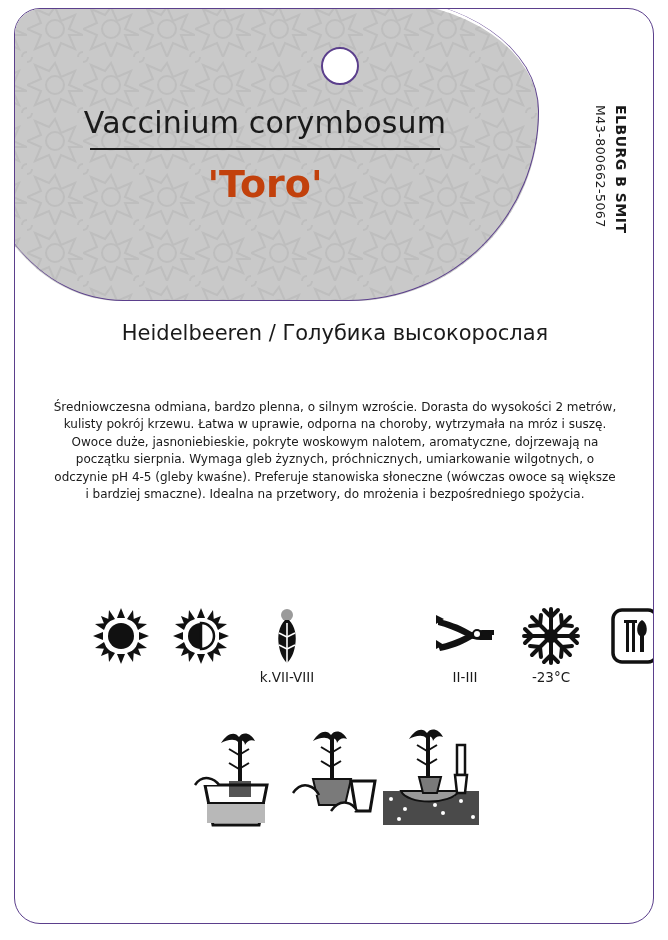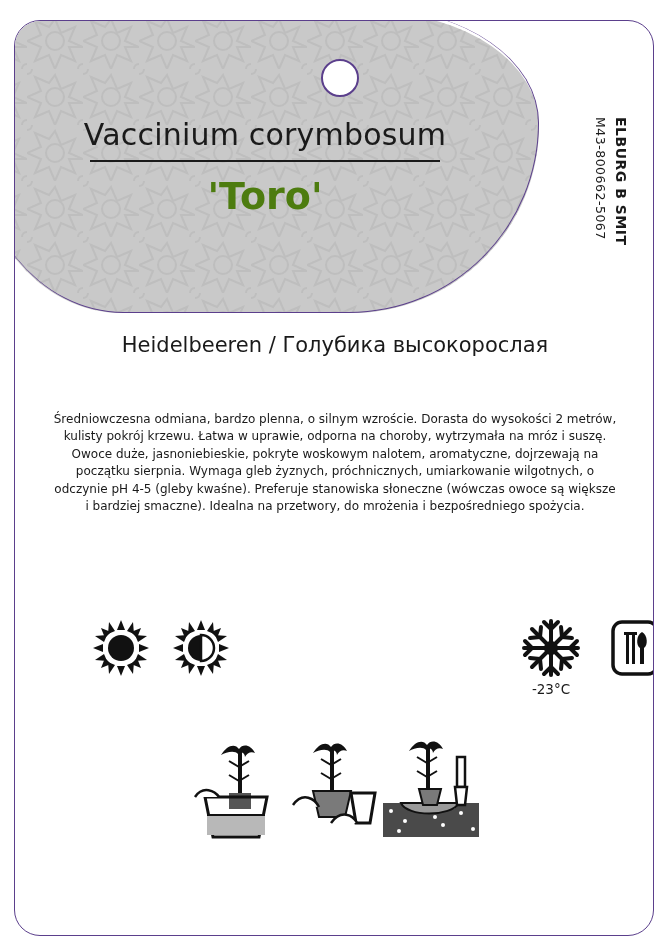--- a/index.html
+++ b/index.html
@@ -12,21 +12,21 @@
     height: 940px;
     font-family: "DejaVu Sans", sans-serif;
     position: relative;
     overflow: hidden;
   }
 
   
   #card {
     position: absolute;
     left: 14px;
-    top: 20px;
+    top: 8px;
     width: 640px;
     height: 916px;
     border: 1.5px solid #5b3f8c;
     border-radius: 26px;
     background: #ffffff;
     box-sizing: border-box;
     overflow: hidden;
   }
 
   
@@ -92,21 +92,21 @@
   #title-rule {
     margin: 8px auto 0 auto;
     width: 350px;
     height: 2px;
     background: #1a1a1a;
   }
   #cultivar {
     margin-top: 12px;
     font-size: 38px;
     font-weight: bold;
-    color: #4d7c0f;
+    color: #c2410c;
   }
 
   
   .vert {
     position: absolute;
     writing-mode: vertical-rl;
     text-orientation: mixed;
     font-size: 13px;
     color: #1a1a1a;
     letter-spacing: 0.5px;
@@ -292,22 +292,49 @@
               <path d="M2 40 l9 -6 l3 7 z"></path>
               <path d="M54 16 l-9 6 l-3 -7 z"></path>
               <path d="M54 40 l-9 -6 l-3 7 z"></path>
             </g>
           </g>
         </svg>
       </div>
       <div class="icon-label"></div>
     </div>
 
-
-
+    <div class="icon-cell" style="left:180px;">
+      <div class="icon-art">
+        <svg width="40" height="58" viewBox="0 0 40 58">
+          <g fill="#111111">
+            <circle cx="20" cy="8" r="6" fill="#9a9a9a"></circle>
+            <path d="M18 13 c-6 6 -8 16 -6 26 c1 7 4 13 8 17 c4 -4 7 -10 8 -17 c2 -10 0 -20 -6 -26 z"></path>
+            <path d="M20 16 v40" stroke="#ffffff" stroke-width="1.6" fill="none"></path>
+            <path d="M12 26 l8 4 M28 26 l-8 4 M12 38 l8 4 M28 38 l-8 4" stroke="#ffffff" stroke-width="1.4" fill="none"></path>
+          </g>
+        </svg>
+      </div>
+      <div class="icon-label">k.VII-VIII</div>
+    </div>
+
+
+    <div class="icon-cell" style="left:358px;">
+      <div class="icon-art">
+        <svg width="58" height="46" viewBox="0 0 58 46">
+          <g fill="#111111">
+            <path d="M2 6 c10 2 22 6 30 11 c5 3 9 5 14 5 l10 0 l0 5 l-11 0 c-6 0 -11 -2 -17 -5 c-8 -4 -18 -8 -26 -10 z"></path>
+            <path d="M2 32 c10 -2 20 -6 28 -10 c6 -3 11 -5 17 -5 l11 0 l0 5 l-10 0 c-5 0 -9 2 -14 5 c-8 5 -20 9 -30 11 z"></path>
+            <circle cx="41" cy="21" r="4" fill="#ffffff" stroke="#111111" stroke-width="2"></circle>
+            <path d="M0 2 l8 4 l-8 5 z"></path>
+            <path d="M0 36 l8 -4 l-8 -5 z"></path>
+          </g>
+        </svg>
+      </div>
+      <div class="icon-label">II-III</div>
+    </div>
 
     <div class="icon-cell" style="left:444px;">
       <div class="icon-art">
         <svg width="58" height="58" viewBox="0 0 58 58">
           <g stroke="#111111" stroke-width="4" fill="none" stroke-linecap="round">
             <path d="M29 2 v54 M2 29 h54 M10 10 l38 38 M48 10 l-38 38"></path>
             <path d="M29 10 l-7 -7 M29 10 l7 -7 M29 48 l-7 7 M29 48 l7 7"></path>
             <path d="M10 29 l-7 -7 M10 29 l-7 7 M48 29 l7 -7 M48 29 l7 7"></path>
             <path d="M18 18 l-10 1 M18 18 l1 -10 M40 40 l10 -1 M40 40 l-1 10"></path>
             <path d="M40 18 l10 1 M40 18 l-1 -10 M18 40 l-10 -1 M18 40 l1 10"></path>

